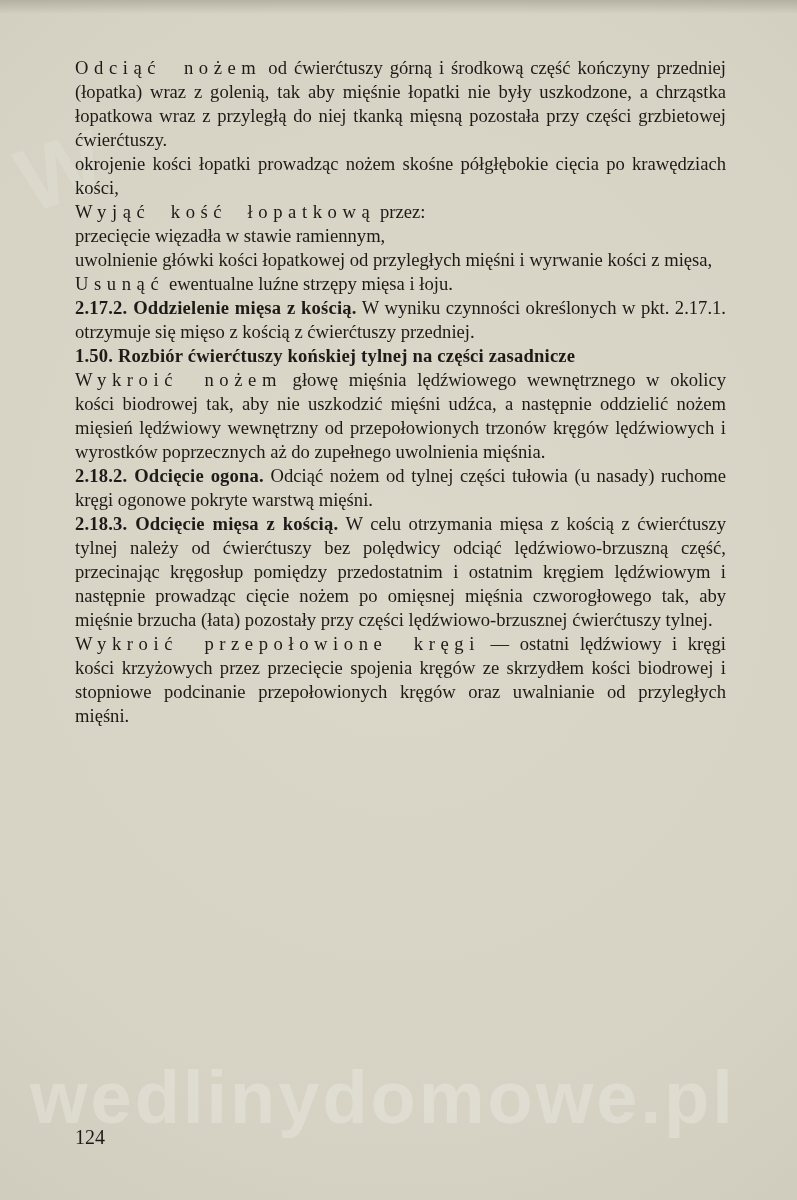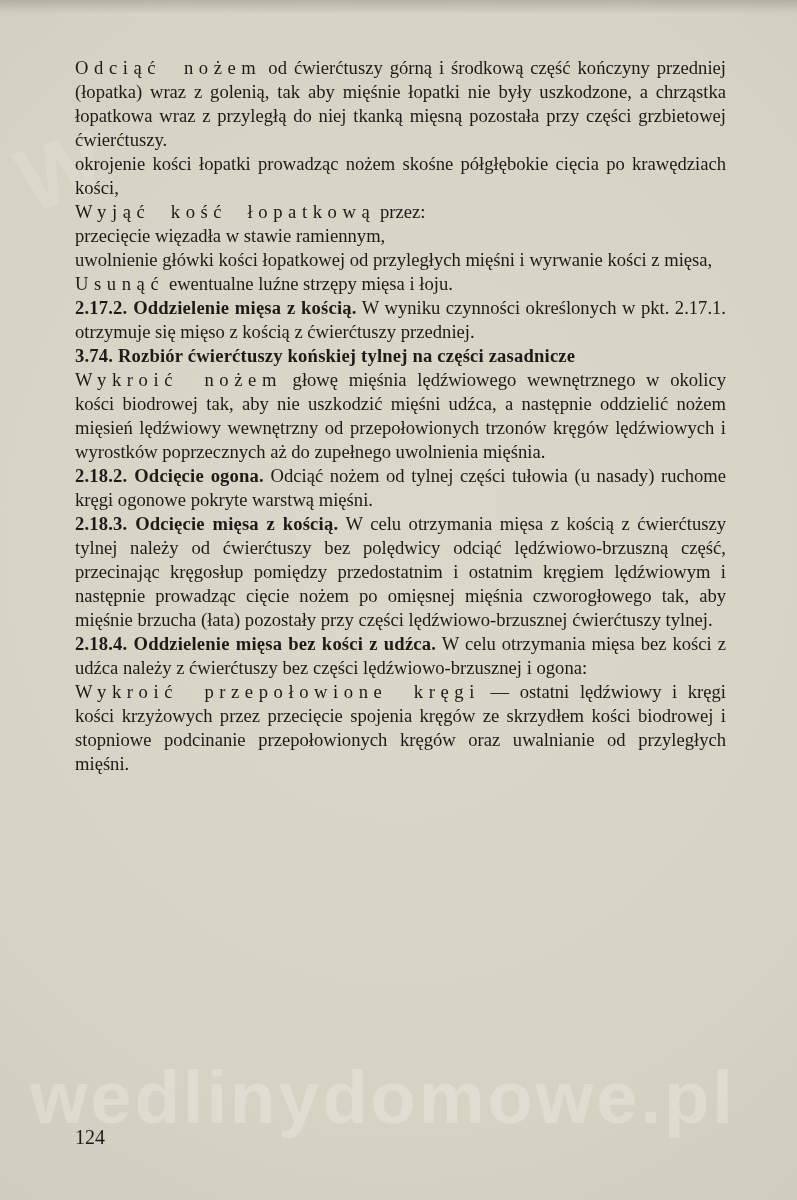--- a/index.html
+++ b/index.html
@@ -86,31 +86,30 @@
     <p class="para"><span class="seg-normal">przecięcie więzadła w stawie ramiennym,</span></p>
 
 
     <p class="para"><span class="seg-normal">uwolnienie główki kości łopatkowej od przyległych mięśni i wyrwanie kości z mięsa,</span></p>
 
 
     <p class="para"><span class="seg-spaced">Usunąć</span><span class="seg-normal"> ewentualne luźne strzępy mięsa i łoju.</span></p>
 
     <p class="para"><span class="seg-bold">2.17.2. Oddzielenie mięsa z kością.</span><span class="seg-normal"> W wyniku czynności określonych w pkt. 2.17.1. otrzymuje się mięso z kością z ćwierćtuszy przedniej.</span></p>
 
-    <p class="para"><span class="seg-bold">3.74. Rozbiór ćwierćtuszy końskiej tylnej na części zasadnicze</span></p>
+    <p class="para"><span class="seg-bold">1.50. Rozbiór ćwierćtuszy końskiej tylnej na części zasadnicze</span></p>
 
 
     <p class="para"><span class="seg-spaced">Wykroić nożem</span><span class="seg-normal"> głowę mięśnia lędźwiowego wewnętrznego w okolicy kości biodrowej tak, aby nie uszkodzić mięśni udźca, a następnie oddzielić nożem mięsień lędźwiowy wewnętrzny od przepołowionych trzonów kręgów lędźwiowych i wyrostków poprzecznych aż do zupełnego uwolnienia mięśnia.</span></p>
 
 
     <p class="para"><span class="seg-bold">2.18.2. Odcięcie ogona.</span><span class="seg-normal"> Odciąć nożem od tylnej części tułowia (u nasady) ruchome kręgi ogonowe pokryte warstwą mięśni.</span></p>
 
     <p class="para"><span class="seg-bold">2.18.3. Odcięcie mięsa z kością.</span><span class="seg-normal"> W celu otrzymania mięsa z kością z ćwierćtuszy tylnej należy od ćwierćtuszy bez polędwicy odciąć lędźwiowo-brzuszną część, przecinając kręgosłup pomiędzy przedostatnim i ostatnim kręgiem lędźwiowym i następnie prowadząc cięcie nożem po omięsnej mięśnia czworogłowego tak, aby mięśnie brzucha (łata) pozostały przy części lędźwiowo-brzusznej ćwierćtuszy tylnej.</span></p>
 
-    <p class="para"><span class="seg-bold">2.18.4. Oddzielenie mięsa bez kości z udźca.</span><span class="seg-normal"> W celu otrzymania mięsa bez kości z udźca należy z ćwierćtuszy bez części lędźwiowo-brzusznej i ogona:</span></p>
 
     <p class="para"><span class="seg-spaced">Wykroić przepołowione kręgi</span><span class="seg-normal"> — ostatni lędźwiowy i kręgi kości krzyżowych przez przecięcie spojenia kręgów ze skrzydłem kości biodrowej i stopniowe podcinanie przepołowionych kręgów oraz uwalnianie od przyległych mięśni.</span></p>
 
   </div>
 
   <div class="watermark">wedlinydomowe.pl</div>
 
   <div class="page-number">124</div>
 </div>
 

